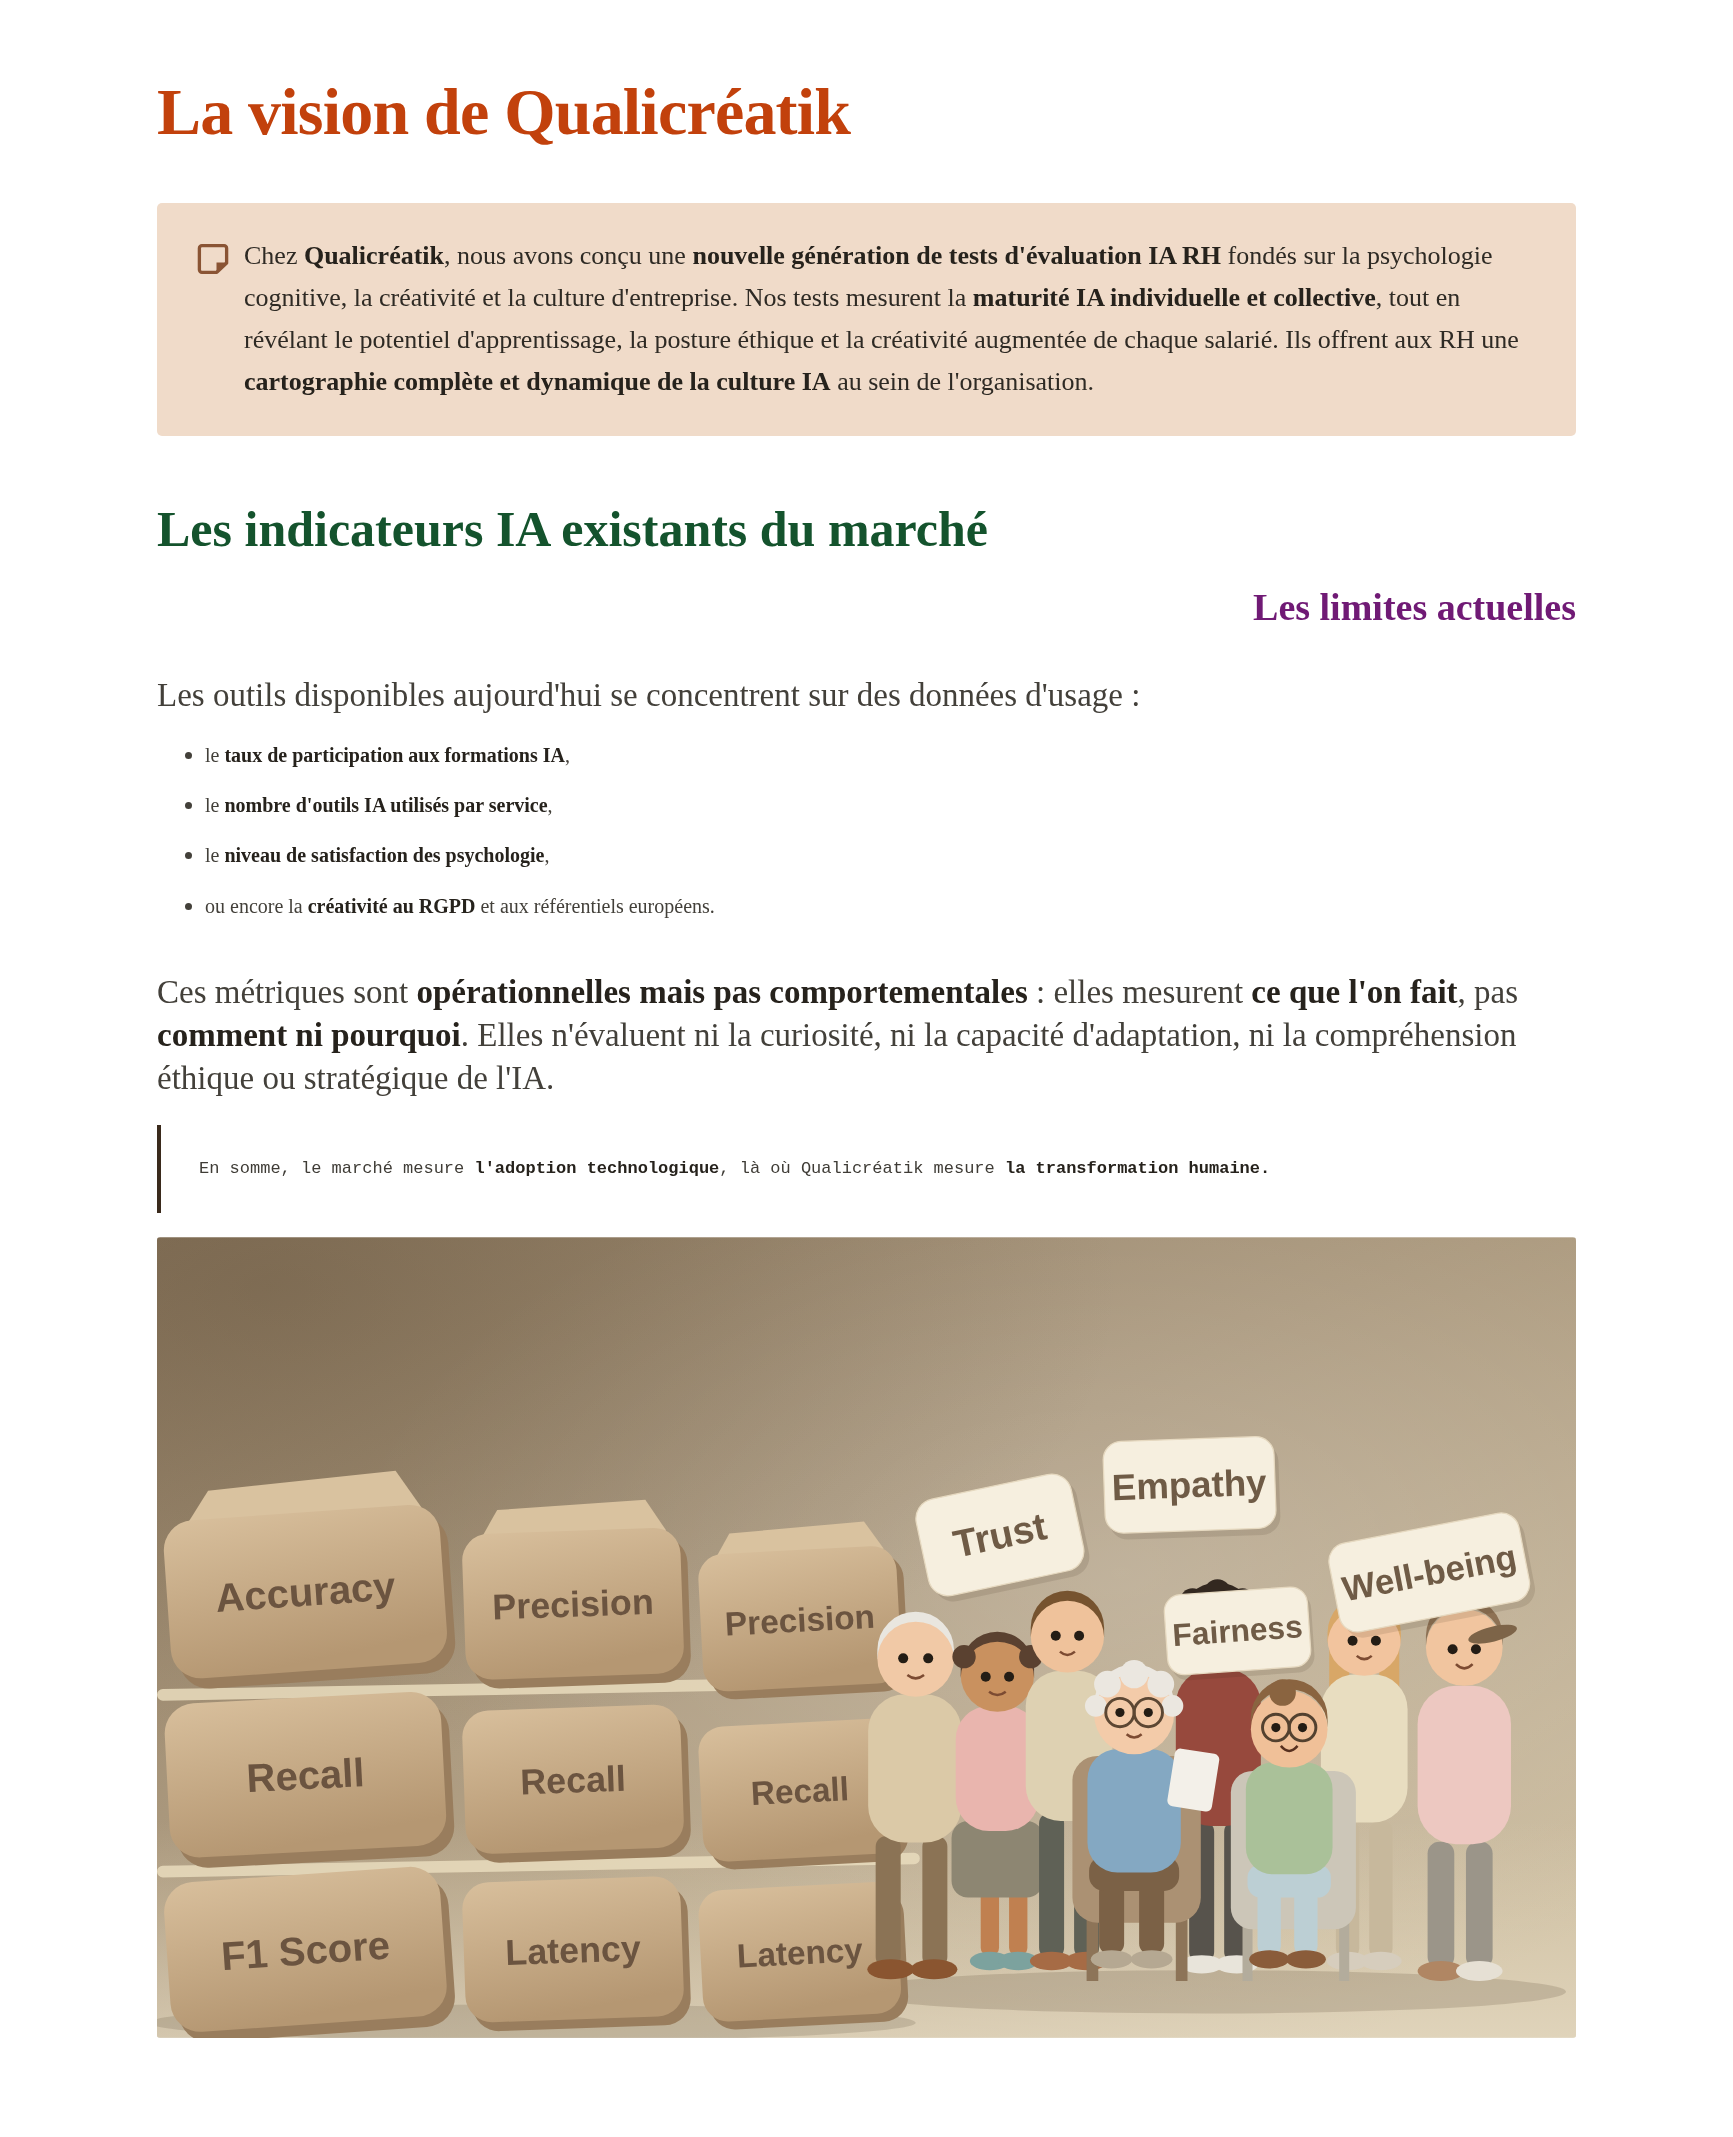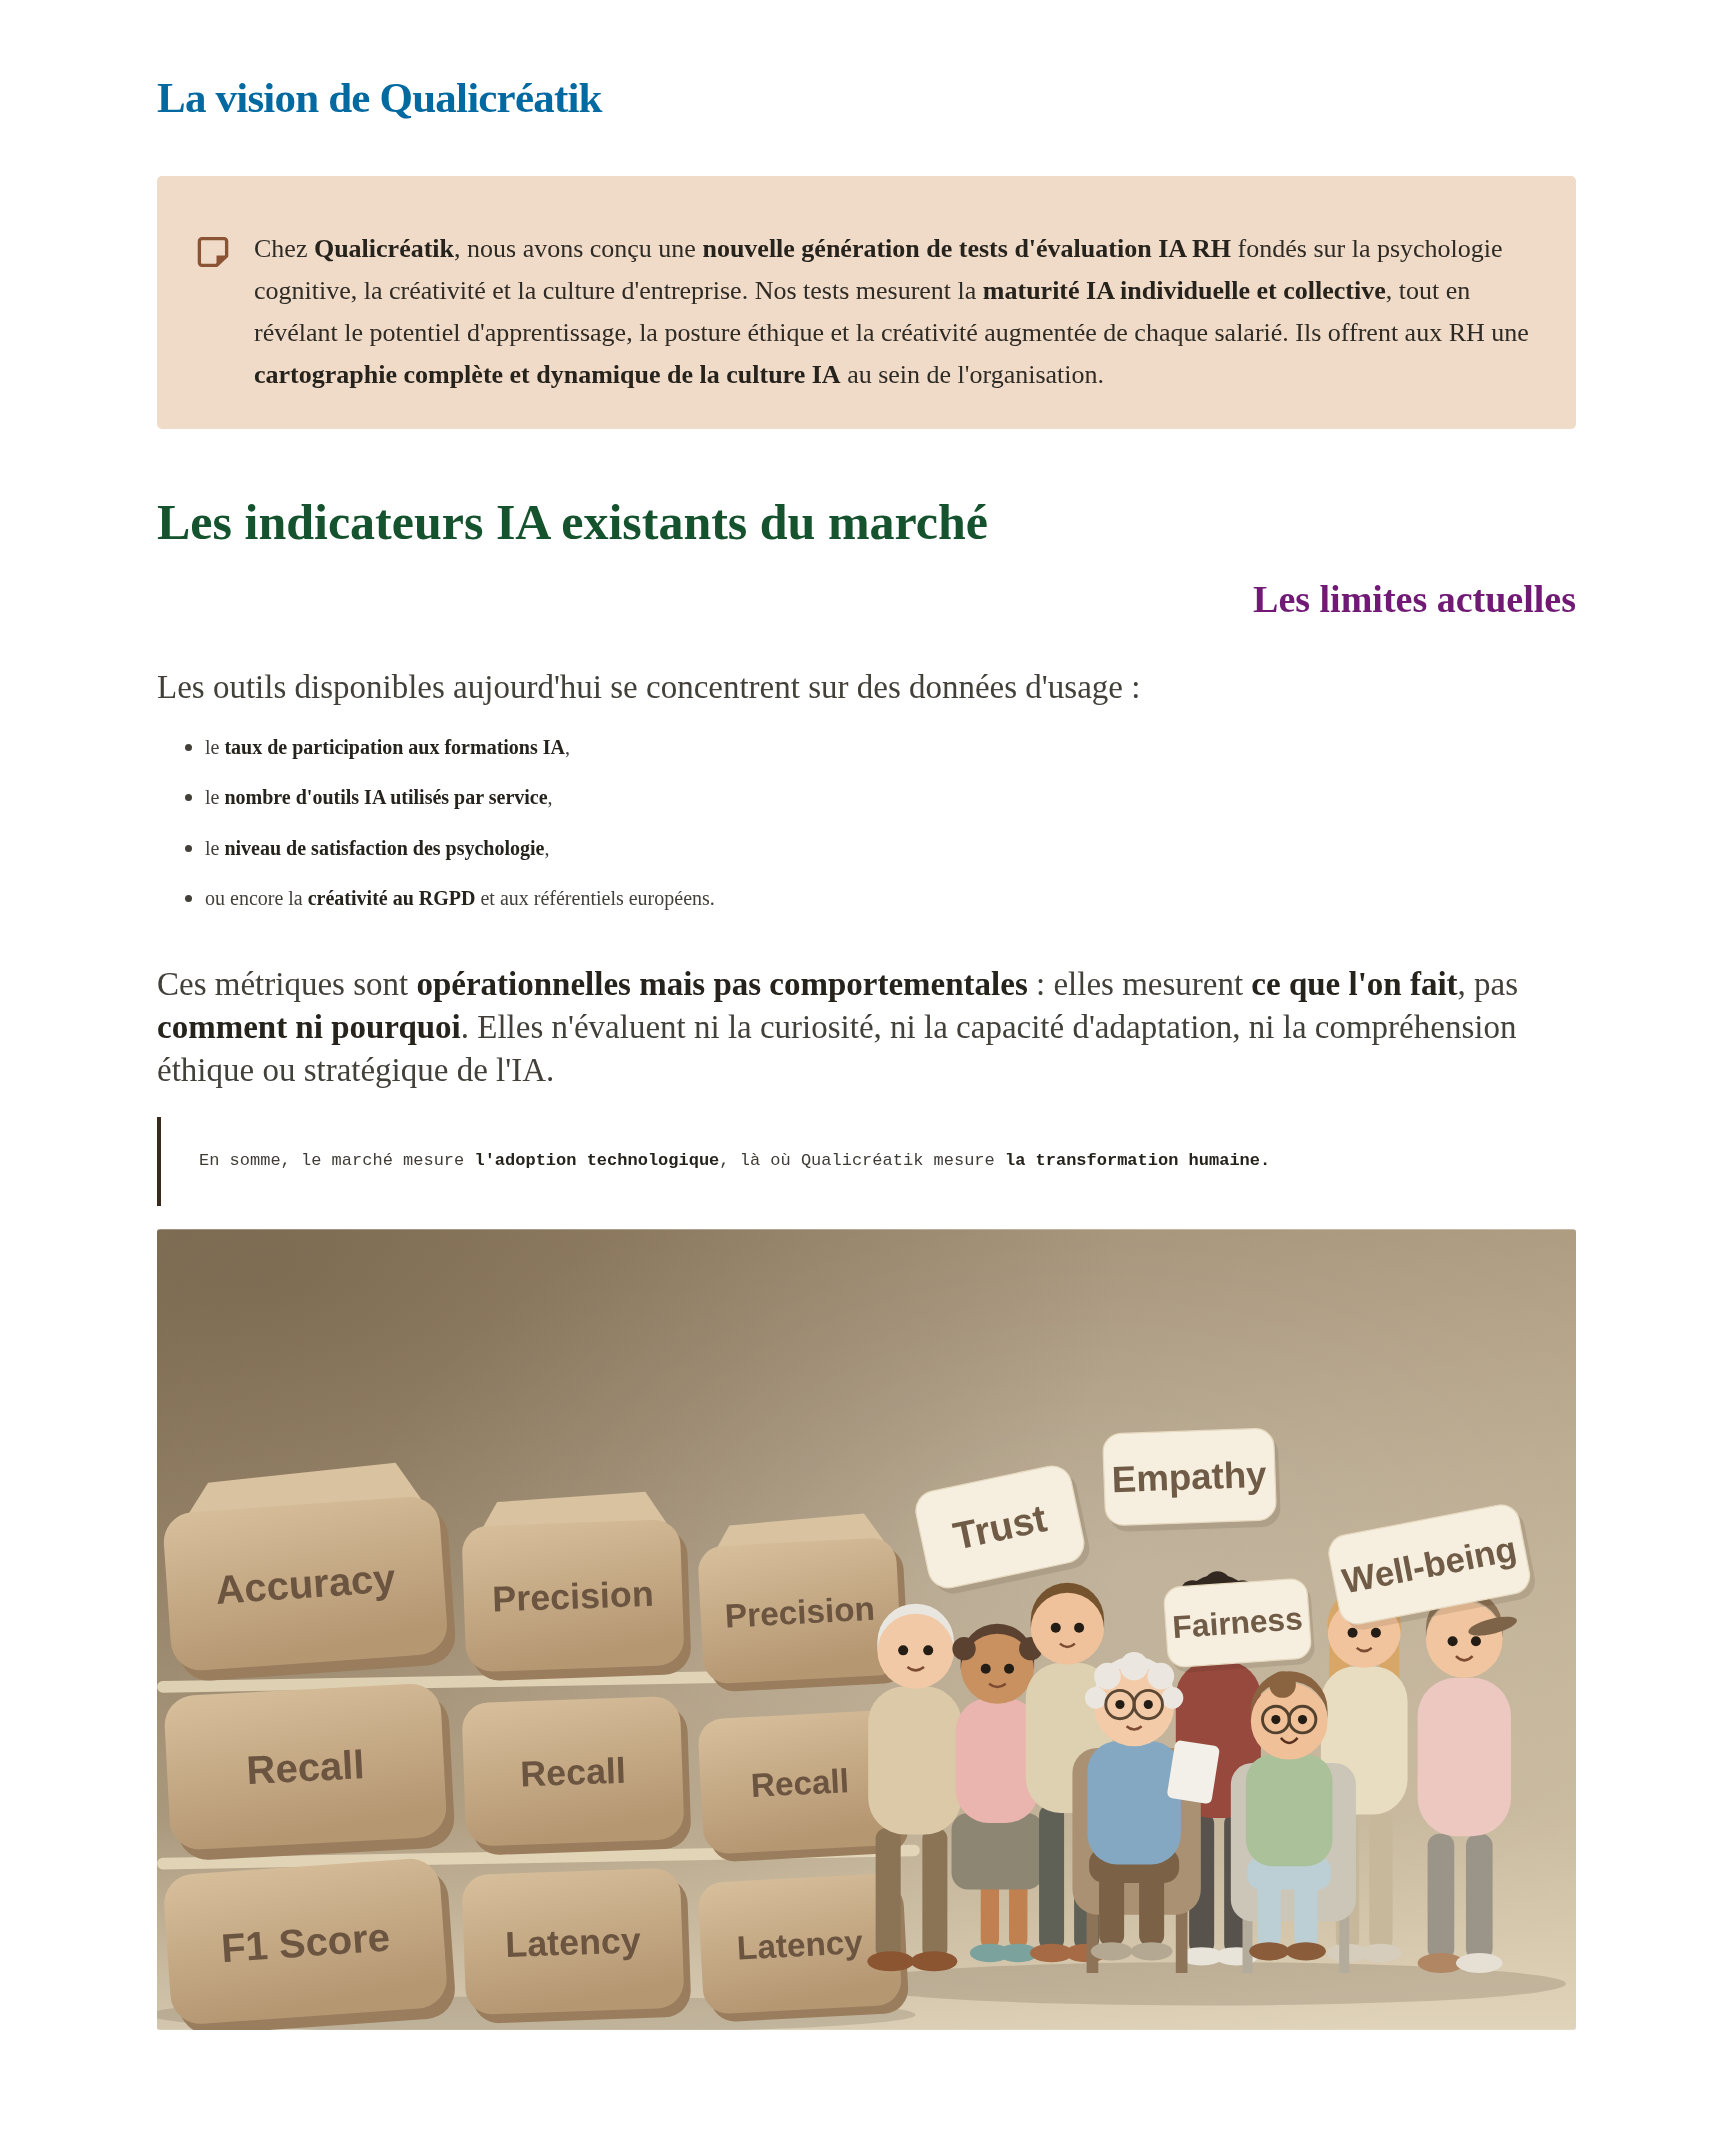--- a/index.html
+++ b/index.html
@@ -1,19 +1,19 @@
 <!DOCTYPE html>
 <html style="font-size:13.4px"><head>
 <meta charset="utf-8">
 <style>
   html,body{margin:0;padding:0;background:#ffffff;}
   body{width:1733px;min-height:2137px;font-family:"Liberation Serif","DejaVu Serif",serif;color:#43403a;}
   .page{width:1419px;margin:0 0 0 157px;padding-top:72px;padding-bottom:67px;}
-  h1{font-size:43px;line-height:1.2;margin:0;color:#0369a1;font-weight:700;letter-spacing:-0.8px;}
-  .callout{margin-top:52px;background:#f0dbc9;border-radius:5px;padding:52px 42px 33px 37px;display:flex;gap:22px;align-items:flex-start;box-sizing:border-box;}
+  h1{font-size:66px;line-height:1.2;margin:0;color:#c2410c;font-weight:700;letter-spacing:-0.8px;}
+  .callout{margin-top:52px;background:#f0dbc9;border-radius:5px;padding:32px 42px 33px 37px;display:flex;gap:12px;align-items:flex-start;box-sizing:border-box;}
   .callout-icon{flex:0 0 38px;padding-top:5px;line-height:0;}
   .callout-text{margin:0;font-size:26px;line-height:42px;color:#2e2a24;}
   strong{font-weight:700;color:#26221c;}
   h2{font-size:50px;margin:62px 0 0;color:#14532d;font-weight:700;line-height:1.25;}
   h3{font-size:38px;margin:22px 0 0;color:#701a75;font-weight:700;line-height:1.3;text-align:right;}
   p.para{font-size:33px;line-height:43px;margin:42px 0 0;color:#43403a;}
   p.para.tight{margin-top:44px;}
   ul.bullets{margin:16.7px 0 0;padding-left:48px;}
   ul.bullets li{font-size:20px;line-height:42px;margin:8.3px 0;color:#43403a;}
   ul.bullets li::marker{color:#43403a;font-size:22px;}

